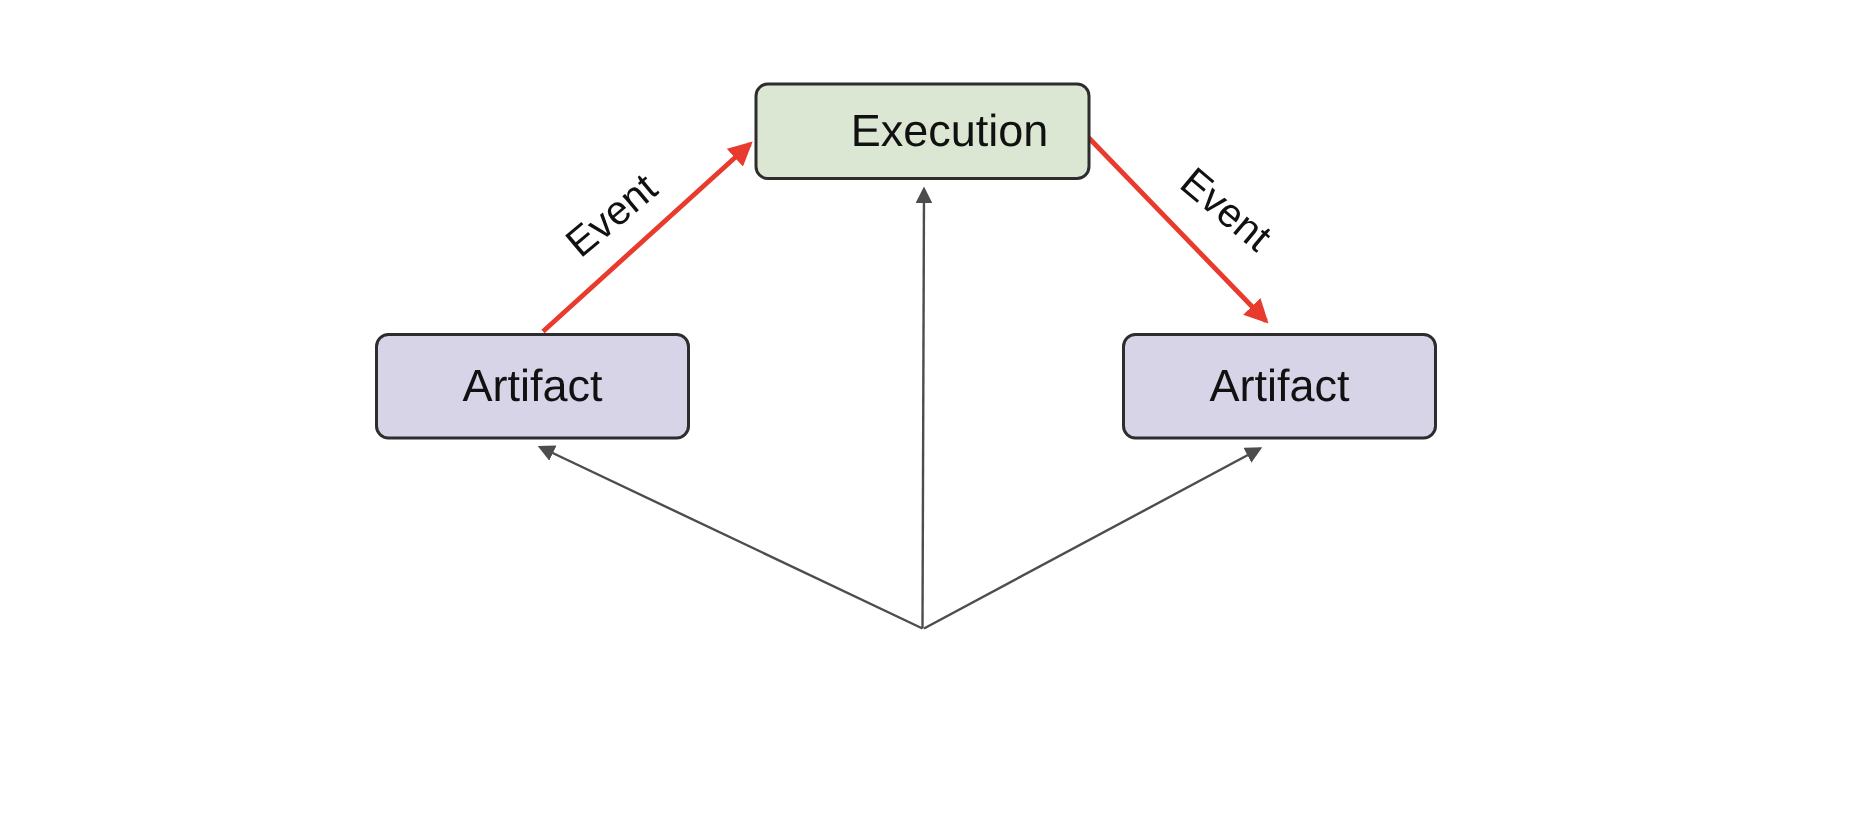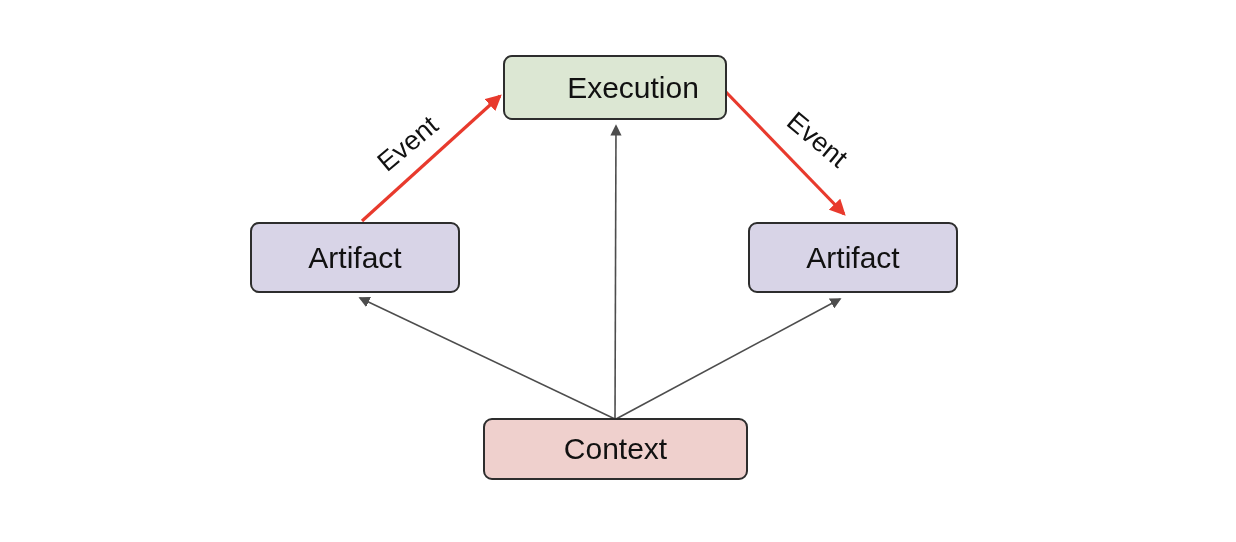--- a/index.html
+++ b/index.html
@@ -79,20 +79,17 @@
   </div>
 
   <div class="node node-artifact-left" style="background-color: rgb(216, 212, 231); border-color: rgb(45, 45, 45);">
     <span>Artifact</span>
   </div>
 
   <div class="node node-artifact-right" style="background-color: rgb(216, 212, 231); border-color: rgb(45, 45, 45);">
     <span>Artifact</span>
   </div>
 
-  <div class="node node-context" style="background-color: rgb(239, 208, 205); border-color: rgb(45, 45, 45);">
-    <span>Context</span>
-  </div>
 
   <div class="edge-label edge-label-left">Event</div>
   <div class="edge-label edge-label-right">Event</div>
 
 </div>
 
 </body></html>

